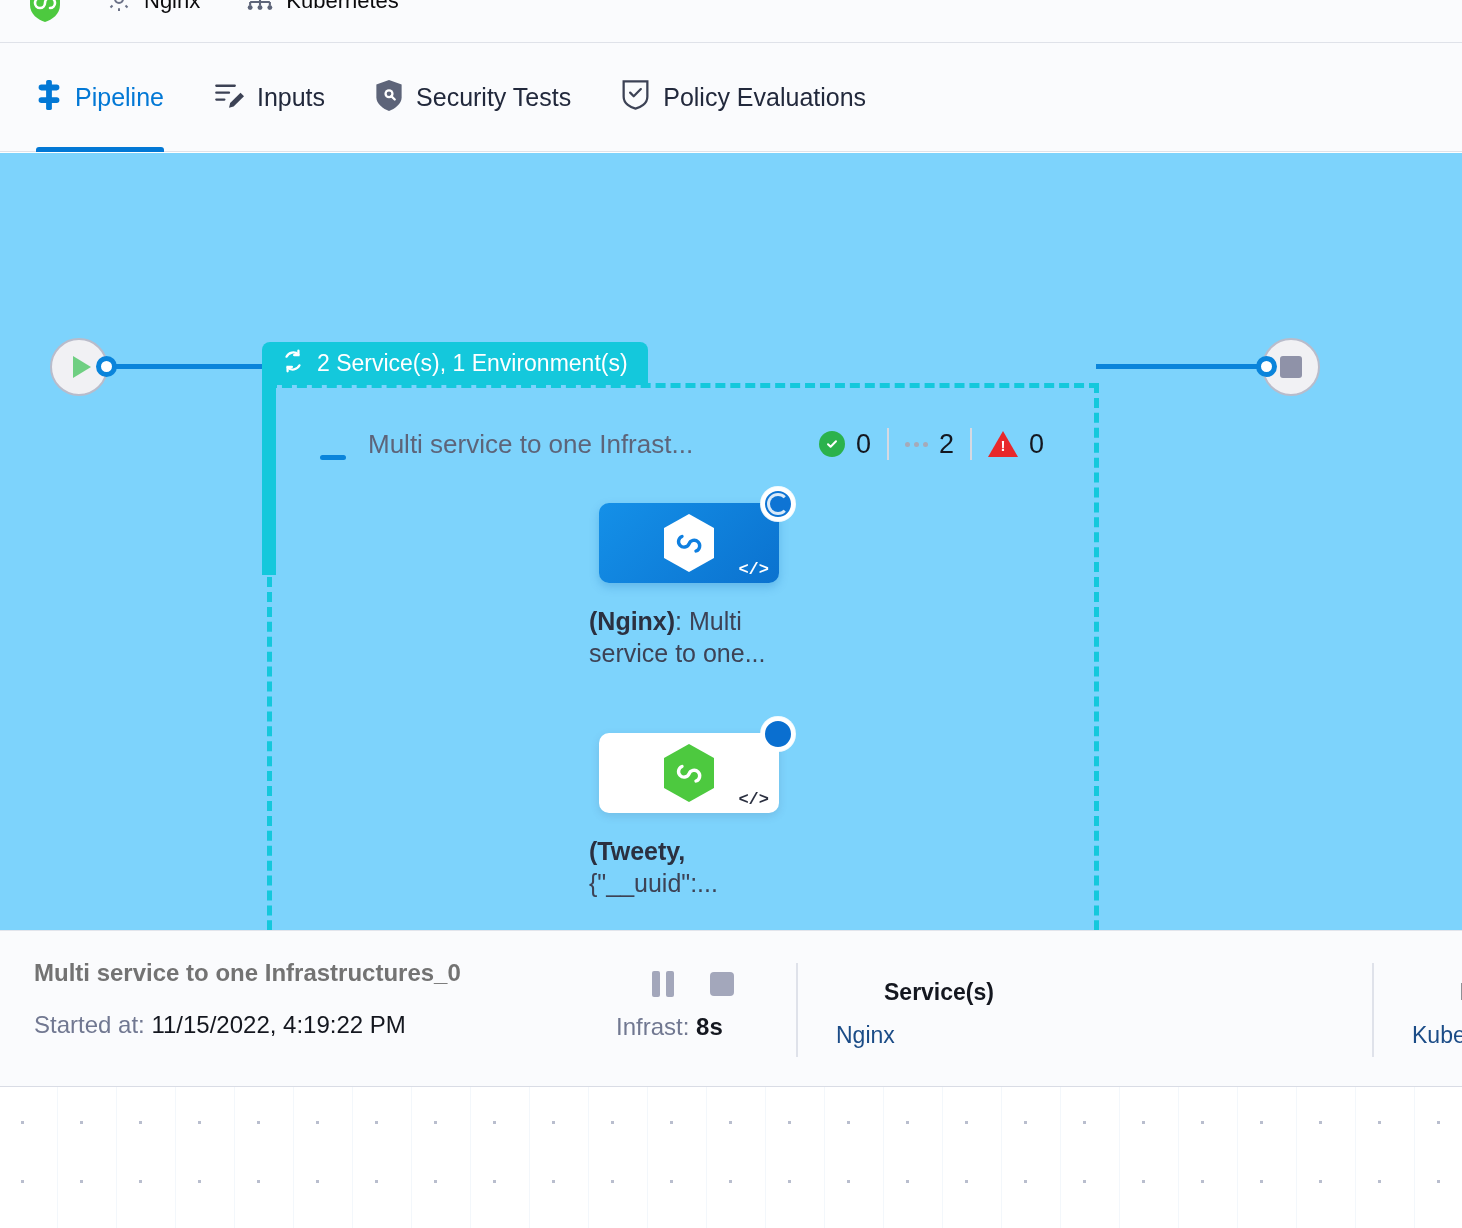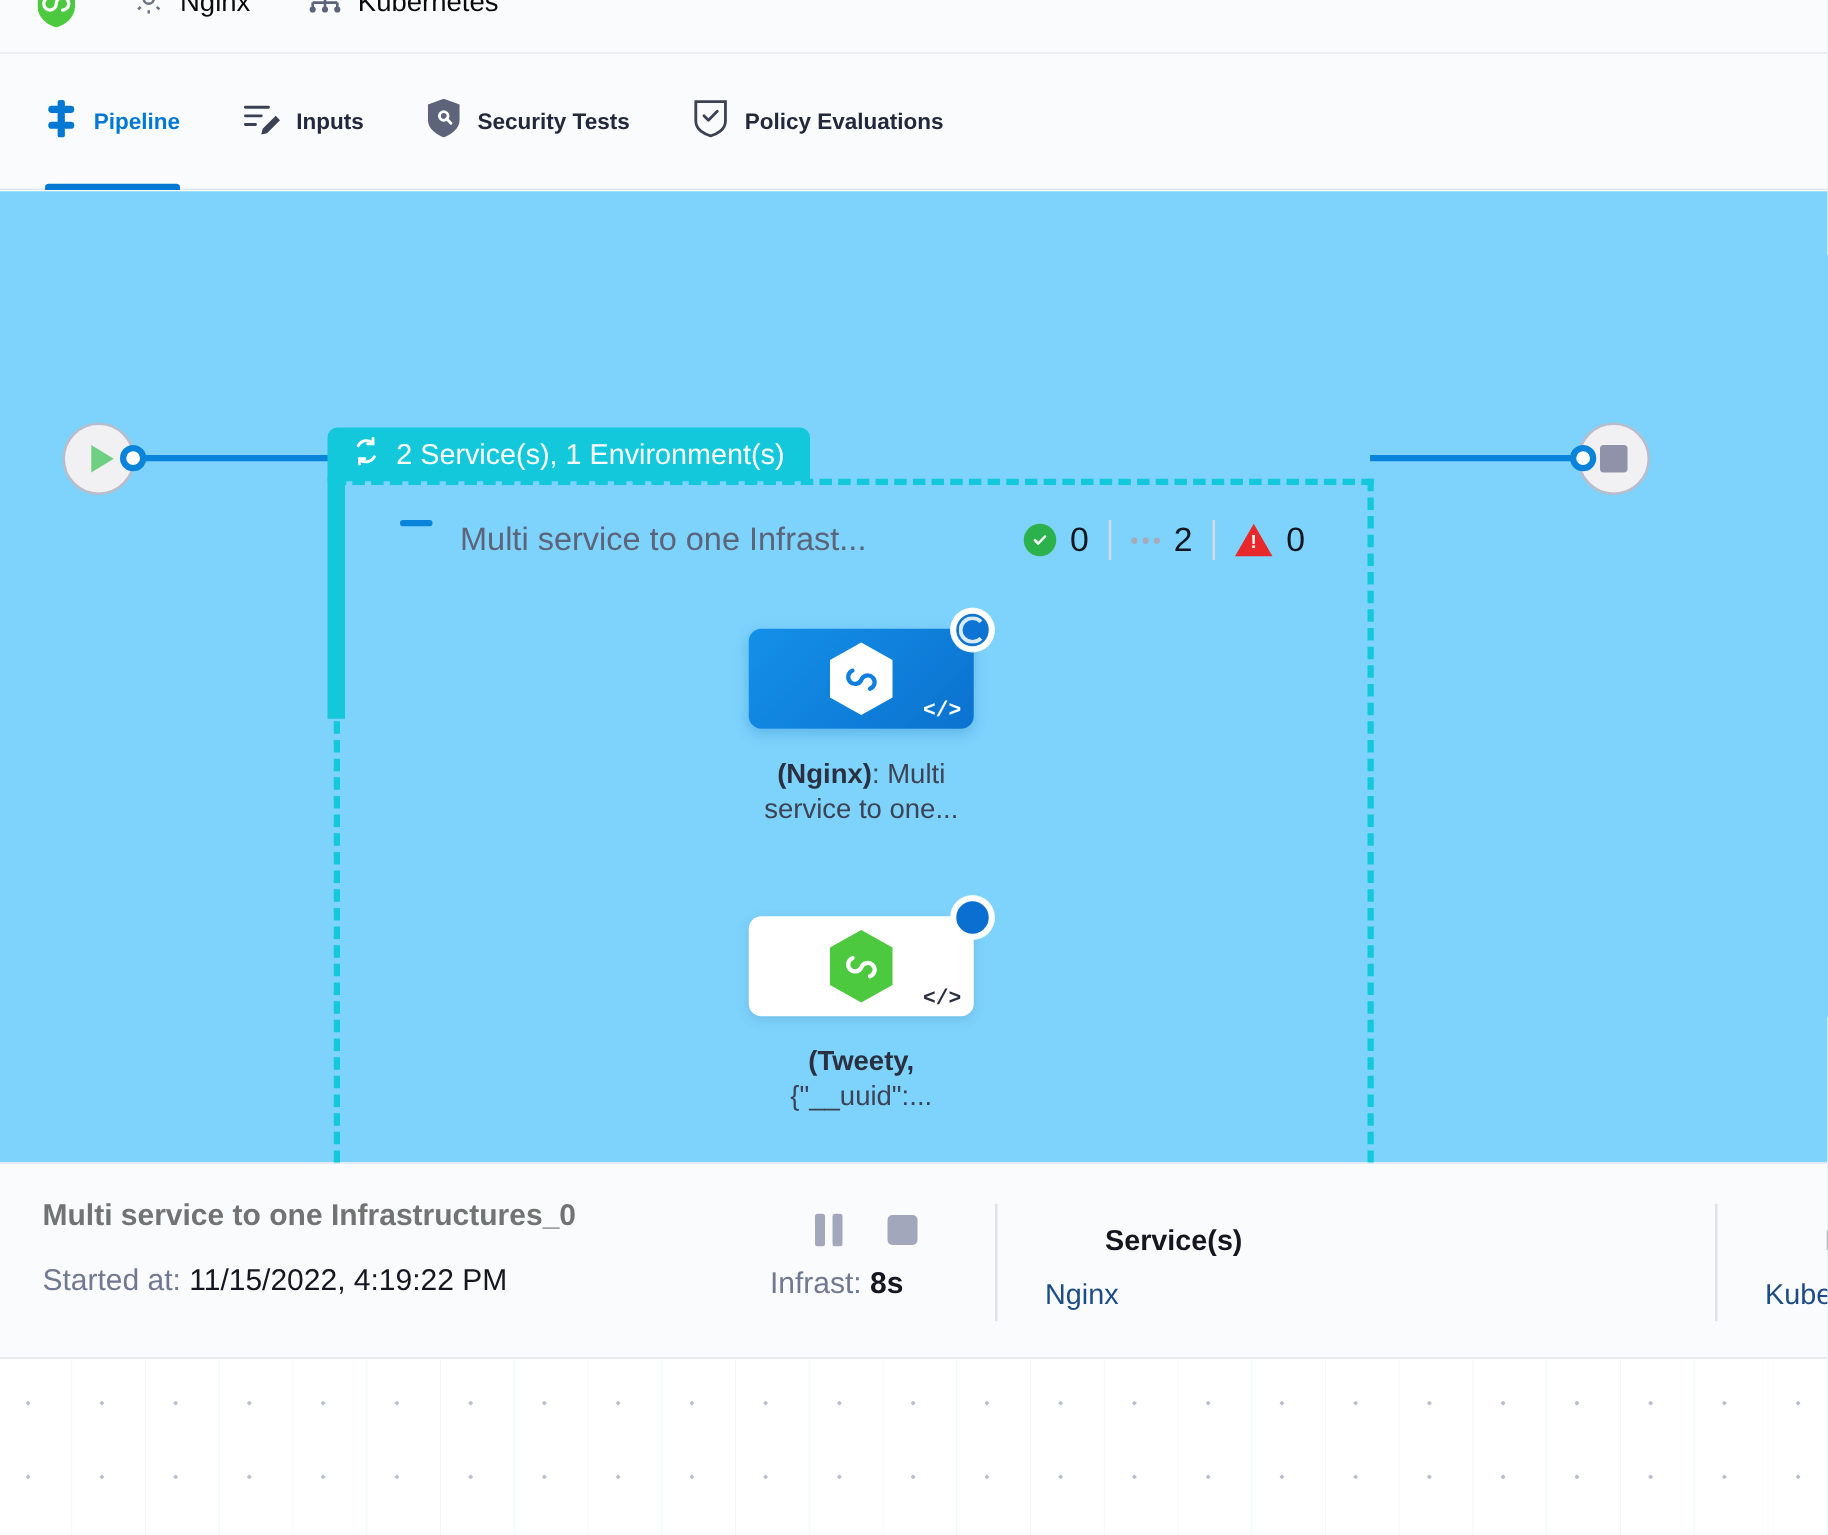--- a/index.html
+++ b/index.html
@@ -27,21 +27,21 @@
     position: absolute; left: 0; top: 43px; width: 1462px; height: 109px;
     background: #fafbfd;
     border-bottom: 1px solid #dfe2e9;
     display: flex; align-items: center; padding-left: 36px;
   }
   .tab {
     display: flex; align-items: center; gap: 13px;
     height: 109px; padding: 0 0 0 0; margin-right: 50px;
     position: relative; cursor: pointer;
   }
-  .tab .tab-label { font-size: 18px; font-weight: 700; color: #22293c; white-space: nowrap; text-align: center; }
+  .tab .tab-label { font-size: 25px; font-weight: 400; color: #22293c; white-space: nowrap; text-align: center; }
   .tab.active .tab-label { color: #0278d5; }
   .tab.active::after {
     content: ""; position: absolute; left: 0; right: 0; bottom: 0;
     height: 5px; background: #0278d5; border-radius: 3px 3px 0 0;
   }
 
   
   .canvas {
     position: absolute; left: 0; top: 153px; width: 1462px; height: 777px;
     background: #7dd3fc;
@@ -96,21 +96,21 @@
   .group-box {
     position: absolute; left: 267px; top: 230px;
     width: 832px; height: 622px;
     border: 5px dashed #14c8dc;
     background: transparent;
     z-index: 2;
   }
 
   .group-head {
     position: absolute; left: 0; top: 28px; width: 832px; height: 44px;
-    display: flex; align-items: flex-start; padding: 0 44px 0 48px;
+    display: flex; align-items: flex-end; padding: 0 44px 0 48px;
   }
   .collapse-dash { width: 26px; height: 5px; background: #0a84db; border-radius: 3px; flex: 0 0 auto; }
   .group-title {
     margin-left: 22px; font-size: 26px; color: #5d6479; font-weight: 400;
     white-space: nowrap; overflow: hidden; text-overflow: ellipsis;
   }
   .status-group { margin-left: auto; display: flex; align-items: center; gap: 0; }
   .stat { display: flex; align-items: center; gap: 11px; padding: 0 16px; }
   .stat .num { font-size: 27px; color: #14171f; font-weight: 400; }
   .divider-v { width: 2px; height: 32px; background: #d6d9e2; }
@@ -160,22 +160,22 @@
     background: #0a6fd0; border: 4px solid #ffffff;
     box-shadow: 0 0 0 1px rgba(255,255,255,.9);
   }
   .node-badge.ring { background: #0e74d4; }
   .node-badge.ring::after {
     content:""; position:absolute; left:2px; top:2px; right:2px; bottom:2px;
     border-radius:50%; border:3px solid rgba(255,255,255,.85);
     border-right-color: transparent;
   }
   .step .caption {
-    margin-top: 22px; text-align: center; width: 200px; margin-left: -10px;
-    font-size: 22px; line-height: 1.28; color: #3d4255;
+    margin-top: 22px; width: 200px; margin-left: -10px;
+    font-size: 25px; line-height: 1.28; color: #3d4255;
   }
   .step .caption b { font-weight: 700; color: #2b3040; }
 
   
   .detail {
     position: absolute; left: 0; top: 930px; width: 1462px; height: 157px;
     background: #fafbfd; border-top: 1px solid #e2e5ec; border-bottom: 1px solid #d9dce5;
     overflow: hidden;
   }
   .detail-title {

